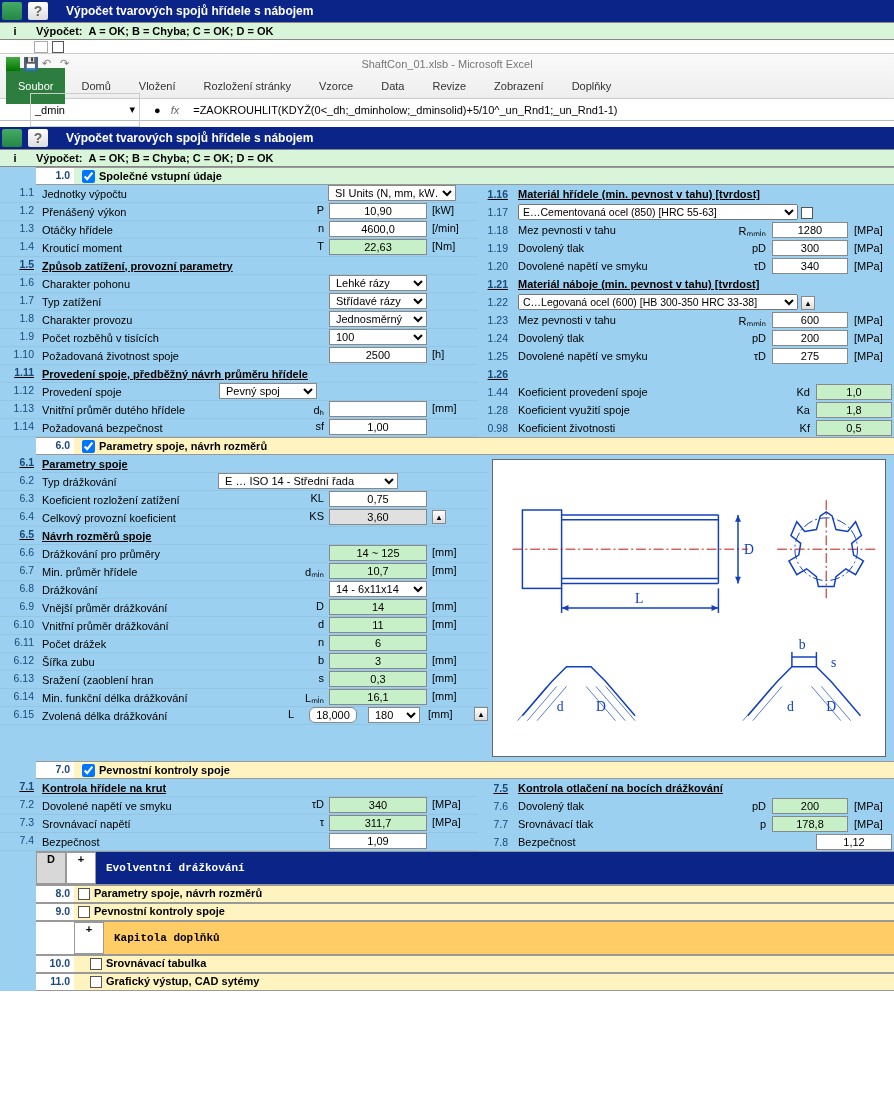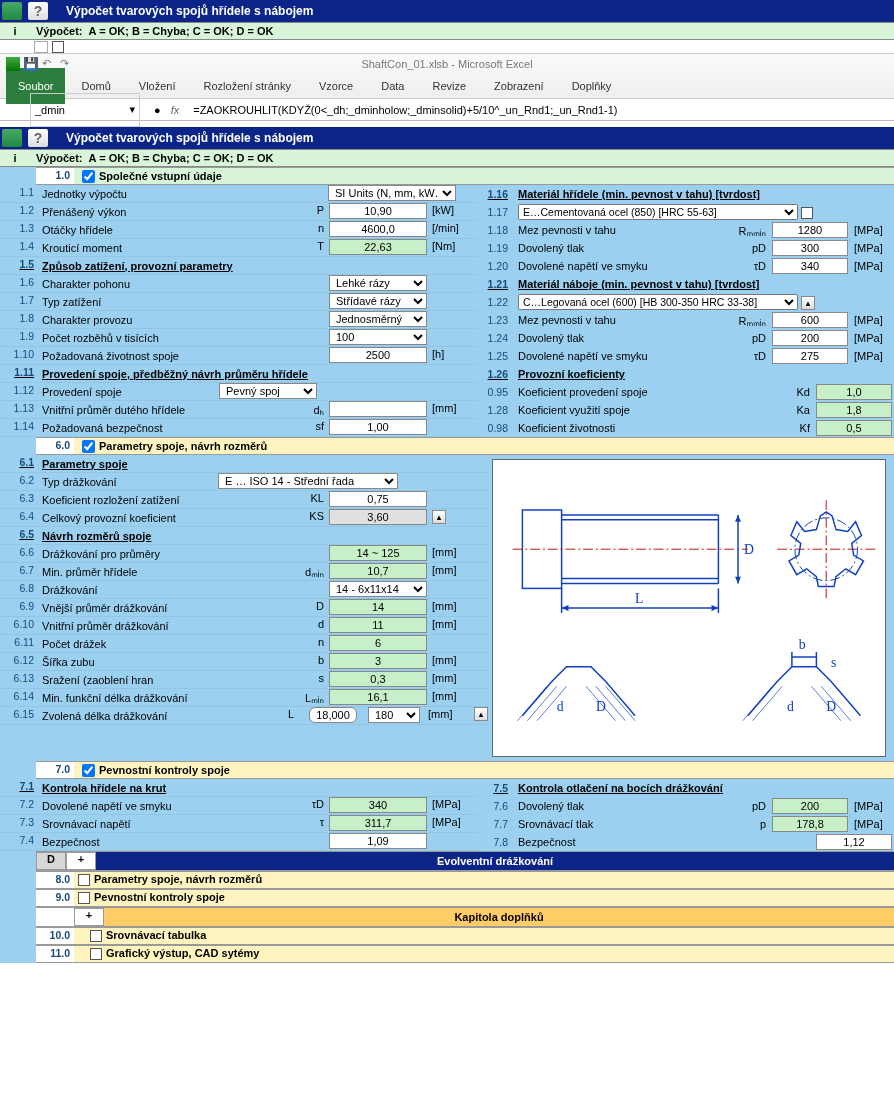--- a/index.html
+++ b/index.html
@@ -31,21 +31,21 @@
   .num-col { width: 38px; background: #9cd0f0; text-align: right; padding: 1px 4px 0 0; font-size: 10.5px; color: #1a4a7a; }
   .label-col { flex: 0 0 260px; padding: 1px 4px; display: flex; align-items: center; }
   .sym-col { width: 30px; text-align: right; padding: 1px 4px; }
   .val-col { width: 100px; text-align: center; }
   .unit-col { width: 50px; padding: 1px 4px; }
   
   .section-header { background: #d9f5d9; font-weight: bold; border-top: 1px solid #999; border-bottom: 1px solid #999; margin-left: 36px; }
   .section-header.yellow { background: #fff4c0; }
   .section-header .num-col { background: #fff; }
   .section-header .chk { margin: 0 4px; }
-  .section-header .main-blue { background: #0a2487; color: #fff; flex: 1; text-align: center; padding: 3px; }
+  .section-header .main-blue { background: #0a2487; color: #fff; flex: 1; text-align: left; padding: 10px; font-family: Liberation Mono, monospace; }
   .section-header .d-tab { background: #d8d8d8; border: 1px solid #999; width: 30px; text-align: center; font-weight: bold; }
   .section-header .plus-tab { background: #fff; border: 1px solid #999; width: 30px; text-align: center; font-weight: bold; }
   
   .sub-header { font-weight: bold; text-decoration: underline; }
   
   input.cell-input, select.cell-select {
     width: 98px; height: 16px; font-size: 11px; text-align: center;
     border: 1px solid #888; background: #fff; font-family: inherit;
   }
   select.cell-select { text-align: left; padding-left: 2px; }
@@ -299,24 +299,23 @@
         </div>
       <div class="right-row">
           <div class="rn">1.25</div>
           <div class="rl">Dovolené napětí ve smyku</div>
           <div class="rs">τD</div>
           <div class="rv"><input class="cell-input" style="width: 76px;" value="275"></div>
           <div class="ru">[MPa]</div>
         </div>
       <div class="right-row mat-header">
           <div class="rn">1.26</div>
-          <div class="rl">Provozní koeficienty</div>
-        </div>
-      <div class="right-row">
-          <div class="rn">0.95</div>
+        </div>
+      <div class="right-row">
+          <div class="rn">1.44</div>
           <div class="rl">Koeficient provedení spoje</div>
           <div class="rs">Kd</div>
           <div class="rv"><span class="readonly-val" style="width:76px">1,0</span></div>
         </div>
       <div class="right-row">
           <div class="rn">1.28</div>
           <div class="rl">Koeficient využití spoje</div>
           <div class="rs">Ka</div>
           <div class="rv"><span class="readonly-val" style="width:76px">1,8</span></div>
         </div>

